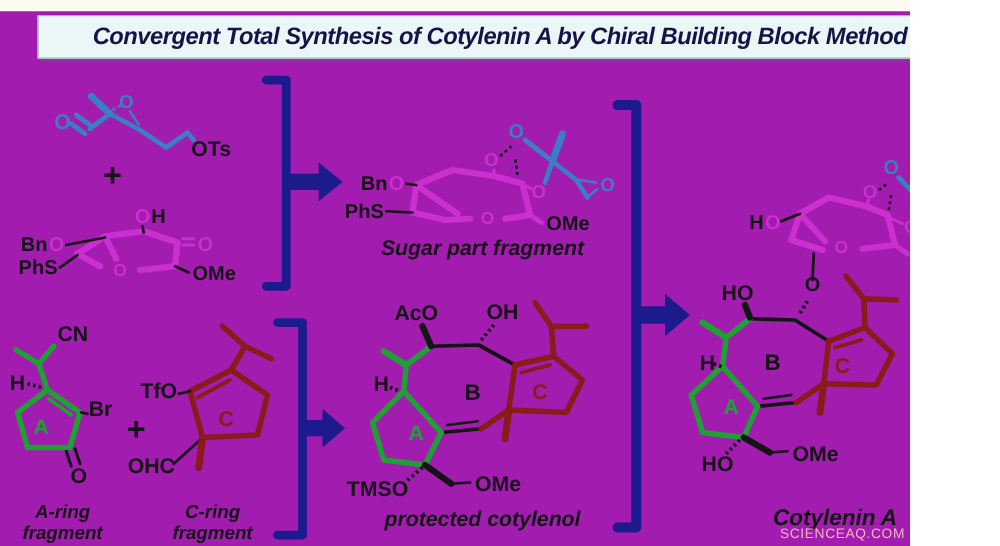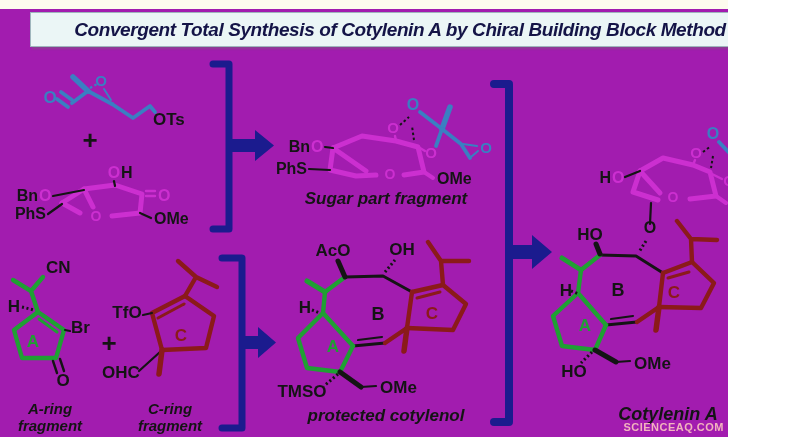--- a/index.html
+++ b/index.html
@@ -1,19 +1,19 @@
 <!DOCTYPE html>
 <html><head>
 <meta charset="utf-8">
 <style>
   html,body{margin:0;padding:0;}
   #stage{position:relative;width:728px;height:437px;background:#a21caf;overflow:hidden;font-family:"Liberation Sans",sans-serif;}
   #topstrip{position:absolute;left:0;top:0;width:800px;height:9px;background:#fdfbee;}
   #titlebox{position:absolute;left:30px;top:12px;width:738px;height:33px;background:#ebf6f6;border:1px solid #9fb6bd;box-shadow:2px 2px 2px rgba(110,110,110,.45);text-align:center;line-height:33px;font-weight:bold;font-style:italic;font-size:19px;letter-spacing:-0.4px;color:#141447;white-space:nowrap;}
-  #watermark{position:absolute;right:4px;top:421px;font-size:11px;font-weight:bold;letter-spacing:0.5px;color:#f2b3be;}
+  #watermark{position:absolute;right:4px;top:421px;font-size:11px;font-weight:normal;letter-spacing:0.5px;color:#f2b3be;}
   svg{position:absolute;left:0;top:0;}
   
   .bk{stroke:#141414;stroke-width:2.4;fill:none;stroke-linecap:round;stroke-linejoin:round}
   .bk3{stroke:#141414;stroke-width:3;fill:none;stroke-linecap:round;stroke-linejoin:round}
   .bk22{stroke:#141414;stroke-width:2.2;fill:none;stroke-linecap:round}
   .wk{stroke:#141414;stroke-width:5;fill:none;stroke-linecap:round}
   .hk{stroke:#141414;stroke-width:3;stroke-dasharray:2,2.6;fill:none;stroke-linecap:butt}
   .dk{stroke:#141414;stroke-width:2;stroke-dasharray:2.5,2.5;fill:none}
   .bm{stroke:#cc2fd0;stroke-width:5;fill:none;stroke-linecap:round;stroke-linejoin:round}
   .bm4{stroke:#cc2fd0;stroke-width:4;fill:none;stroke-linecap:round}

